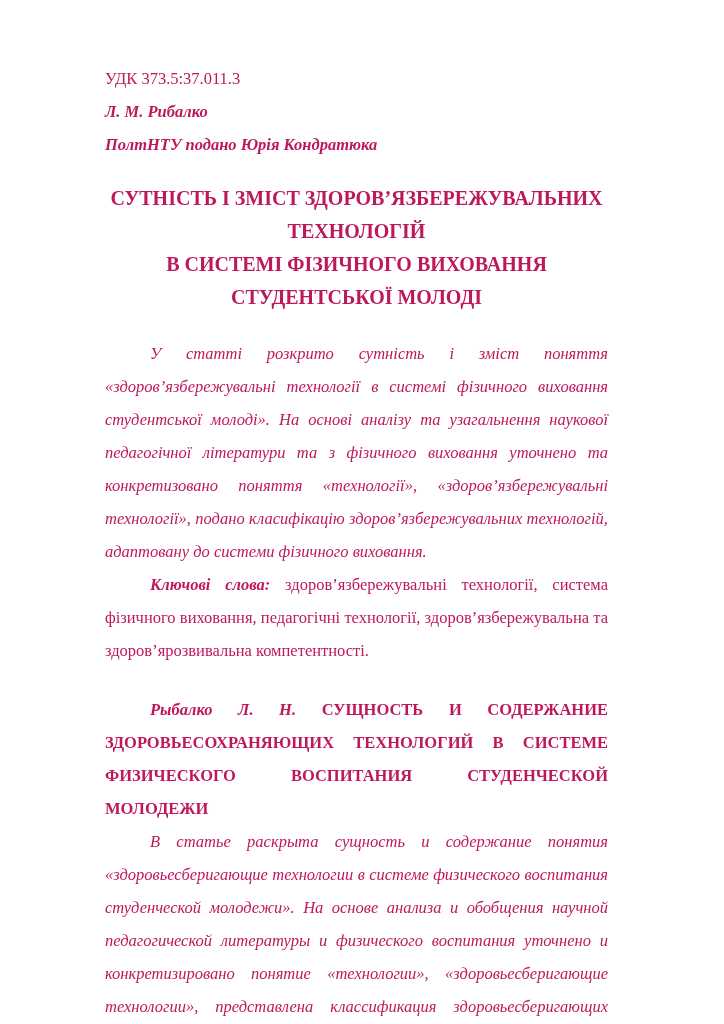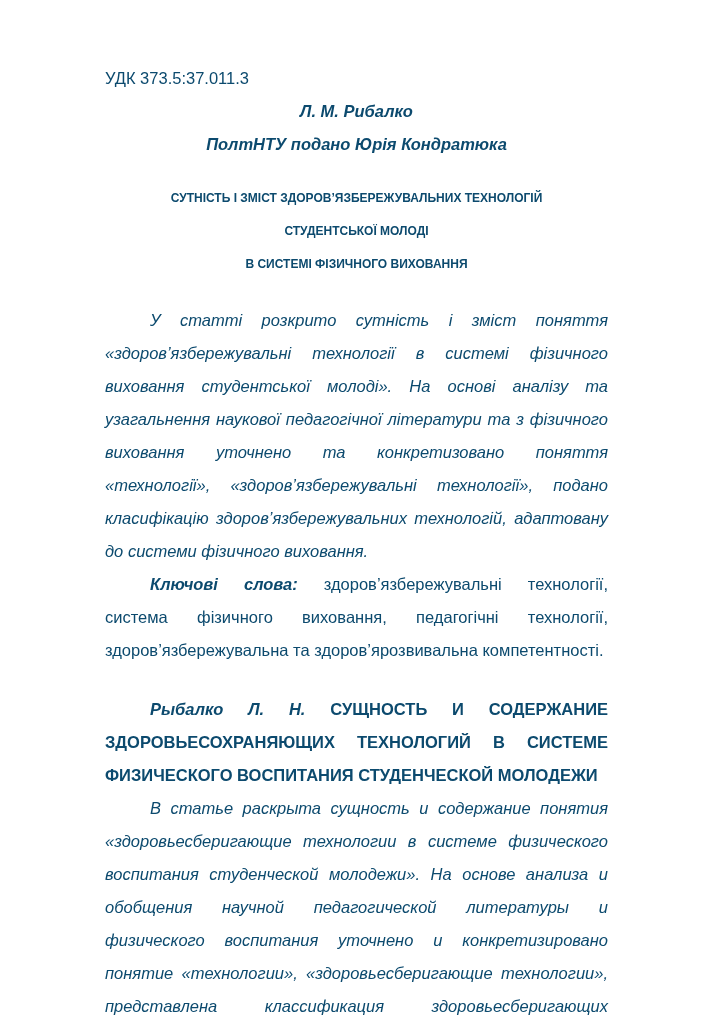--- a/index.html
+++ b/index.html
@@ -4,45 +4,45 @@
 <style>
   * { box-sizing: border-box; }
   html, body { margin: 0; padding: 0; background: #ffffff; }
 
   .page {
     position: relative;
     width: 712px;
     height: 1024px;
     background: #ffffff;
     overflow: hidden;
-    font-family: Liberation Sans, sans-serif;
-    color: #0c4a6e;
+    font-family: Liberation Serif, serif;
+    color: #be185d;
   }
 
   .content {
     padding: 62px 104px 0 105px;
     font-size: 16.5px;
     line-height: 33px;
   }
 
   p, h1 { margin: 0; padding: 0; }
 
   .udc {
     text-align: left;
   }
 
   .author-block {
-    text-align: center;
+    text-align: left;
     font-weight: bold;
     font-style: italic;
   }
 
   .title {
     margin-top: 21px;
-    font-size: 12px;
+    font-size: 20px;
     font-weight: bold;
     text-align: center;
     line-height: 33px;
   }
   .title-line { display: block; }
 
   .abstract {
     margin-top: 23px;
     font-style: italic;
     text-align: justify;
@@ -82,22 +82,22 @@
 
     <p class="udc">УДК 373.5:37.011.3</p>
 
     <div class="author-block">
       <p class="author-line">Л. М. Рибалко</p>
       <p class="author-line">ПолтНТУ подано Юрія Кондратюка</p>
     </div>
 
     <h1 class="title">
       <span class="title-line">СУТНІСТЬ І ЗМІСТ ЗДОРОВ’ЯЗБЕРЕЖУВАЛЬНИХ ТЕХНОЛОГІЙ</span>
+      <span class="title-line">В СИСТЕМІ ФІЗИЧНОГО ВИХОВАННЯ</span>
       <span class="title-line">СТУДЕНТСЬКОЇ МОЛОДІ</span>
-      <span class="title-line">В СИСТЕМІ ФІЗИЧНОГО ВИХОВАННЯ</span>
     </h1>
 
     <p class="abstract">У статті розкрито сутність і зміст поняття «здоров’язбережувальні технології в системі фізичного виховання студентської молоді». На основі аналізу та узагальнення наукової педагогічної літератури та з фізичного виховання уточнено та конкретизовано поняття «технології», «здоров’язбережувальні технології», подано класифікацію здоров’язбережувальних технологій, адаптовану до системи фізичного виховання.</p>
 
     <p class="keywords"><span class="kw-label">Ключові слова:</span><span class="kw-text"> здоров’язбережувальні технології, система фізичного виховання, педагогічні технології, здоров’язбережувальна та здоров’ярозвивальна компетентності.</span></p>
 
     <p class="ru-title"><span class="ru-author">Рыбалко Л. Н.</span><span class="ru-title-text"> СУЩНОСТЬ И СОДЕРЖАНИЕ ЗДОРОВЬЕСОХРАНЯЮЩИХ ТЕХНОЛОГИЙ В СИСТЕМЕ ФИЗИЧЕСКОГО ВОСПИТАНИЯ СТУДЕНЧЕСКОЙ МОЛОДЕЖИ</span></p>
 
     <p class="abstract ru-abstract">В статье раскрыта сущность и содержание понятия «здоровьесберигающие технологии в системе физического воспитания студенческой молодежи». На основе анализа и обобщения научной педагогической литературы и физического воспитания уточнено и конкретизировано понятие «технологии», «здоровьесберигающие технологии», представлена классификация здоровьесберигающих технологий, адаптированная к системе физического воспитания.</p>
 

